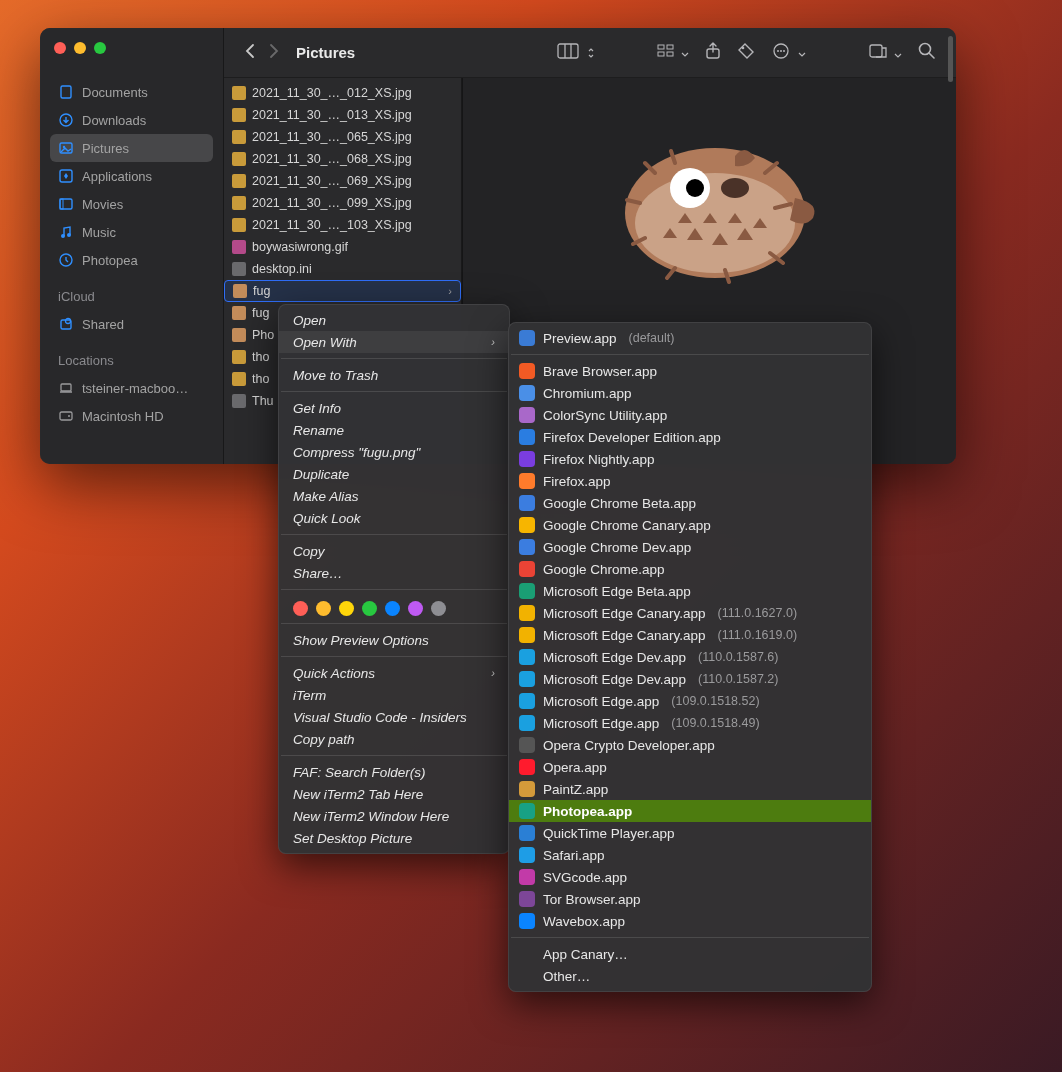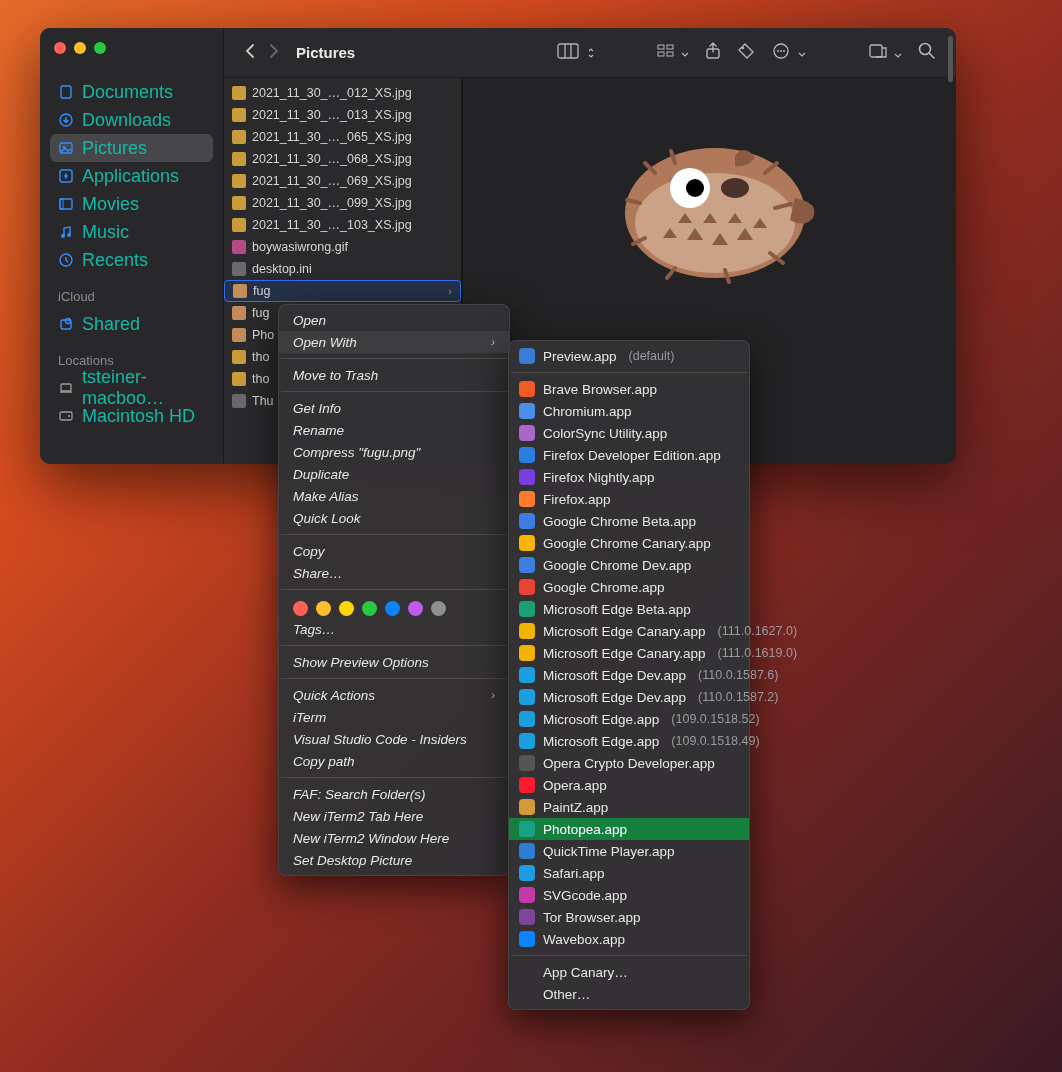--- a/index.html
+++ b/index.html
@@ -26,22 +26,22 @@
     background: rgba(40,40,42,.9);
     border-right: 1px solid rgba(0,0,0,.4);
     padding-top: 50px;
     padding-left: 10px; padding-right: 10px;
   }
   .sidebar .side-item, .sidebar .side-head {
     display: flex; align-items: center; gap: 8px;
     height: 28px;
     padding: 0 8px;
     border-radius: 6px;
-    color: #14b8a6;
-    font-size: 18px;
+    color: #a3a3a3;
+    font-size: 13px;
   }
   .sidebar .side-item.active { background: #474749; }
   .sidebar .side-head { color: #8a8a8e; font-size: 13px; margin-top: 8px; }
   .icon {
     width: 16px; height: 16px; display:inline-flex; align-items:center; justify-content:center;
     color: #2f8fff; flex: 0 0 16px;
   }
   .icon.gray { color: #8a8a8e; }
   .main {
     flex: 1; display: flex; flex-direction: column;
@@ -95,28 +95,28 @@
     position:absolute;
     background: rgba(50,50,52,.98);
     border:1px solid rgba(255,255,255,.08);
     border-radius:8px;
     box-shadow: 0 12px 36px rgba(0,0,0,.6);
     padding: 4px 0;
     font-size: 13.5px;
     color:#e7e7e7;
   }
   .ctx { left:278px; top:304px; width:232px;font-style:italic; }
-  .sub { left:508px; top:340px; width:242px; }
+  .sub { left:508px; top:322px; width:364px; }
   .menu .mi {
     height:22px; display:flex; align-items:center;
     padding: 0 14px;
     white-space:nowrap;
   }
   .menu .mi.hov { background:#3e3e40; }
-  .menu .mi.hl { background:#15803d; color:#fff; }
+  .menu .mi.hl { background:#4d7c0f; color:#fff;font-weight:bold; }
   .menu .mi .arrow { margin-left:auto; font-size:11px; color:#c8c8c8; }
   .menu .sep { height:1px; background:rgba(255,255,255,.12); margin:5px 2px; }
   .menu .tagdots { display:flex; gap:8px; padding:6px 14px 2px; }
   .menu .tagdots span{ width:15px; height:15px; border-radius:50%; }
   .sub .mi { gap:8px; padding:0 10px; }
   .sub .mi .suf { color:#9a9a9c; font-size:12.5px; margin-left:4px;}
   .appico { width:16px; height:16px; border-radius:4px; flex:0 0 16px; background:#666; }
 
   .traffic { position:absolute; left:14px; top:14px; display:flex; gap:8px; }
   .traffic span{ width:12px;height:12px;border-radius:50%; }
@@ -188,21 +188,21 @@
           </span>
           <span>Music</span>
         </div>
         <div class="side-item">
           <span class="icon">
             <svg width="16" height="16" viewBox="0 0 16 16">
               <circle cx="8" cy="8" r="6" fill="none" stroke="#2f8fff" stroke-width="1.4"></circle>
               <path d="M8 5 L8 8 L10 10" stroke="#2f8fff" stroke-width="1.4" fill="none"></path>
             </svg>
           </span>
-          <span>Recents</span>
+          <span>Photopea</span>
         </div>
       </div>
     <div class="side-head">iCloud</div>
     <div id="side-icloud">
         <div class="side-item">
           <span class="icon">
             <svg width="16" height="16" viewBox="0 0 16 16">
               <rect x="3" y="4" width="10" height="9" rx="1.5" fill="none" stroke="#2f8fff" stroke-width="1.4"></rect>
               <circle cx="10" cy="5" r="2.5" fill="none" stroke="#2f8fff" stroke-width="1.3"></circle>
             </svg>
@@ -450,23 +450,20 @@
     <div class="sep"></div>
     <div class="tagdots">
       <span style="background: rgb(255, 95, 87);"></span>
       <span style="background: rgb(254, 188, 46);"></span>
       <span style="background: rgb(255, 214, 10);"></span>
       <span style="background: rgb(40, 200, 64);"></span>
       <span style="background: rgb(10, 132, 255);"></span>
       <span style="background: rgb(191, 90, 242);"></span>
       <span style="background: rgb(142, 142, 147);"></span>
     </div>
-    <div class="mi">
-      <span>Tags…</span>
-    </div>
     <div class="sep"></div>
     <div class="mi">
       <span>Show Preview Options</span>
     </div>
     <div class="sep"></div>
     <div class="mi">
       <span>Quick Actions</span>
       <span class="arrow">›</span>
     </div>
     <div class="mi">

